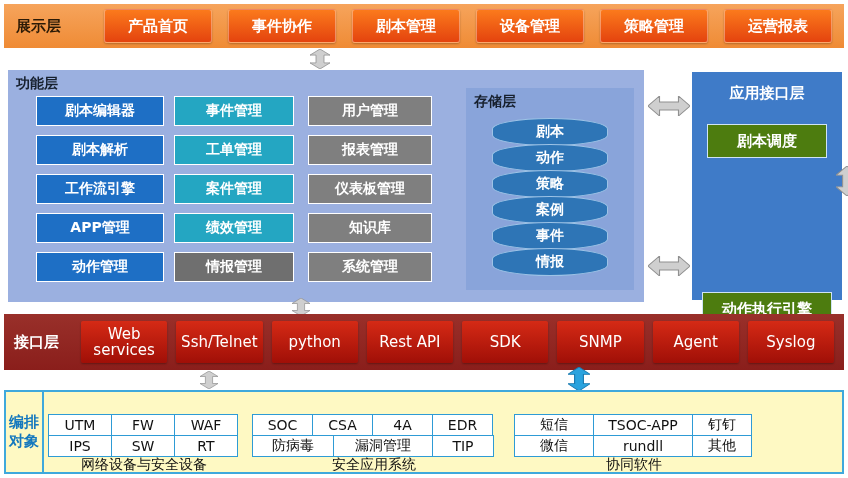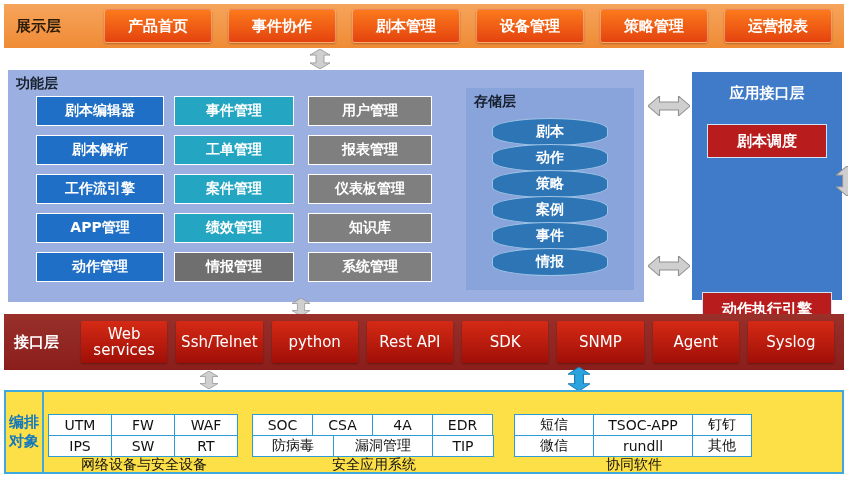--- a/index.html
+++ b/index.html
@@ -34,36 +34,36 @@
   .cyl-stack { position:absolute; left:26px; top:30px; width:116px; }
   .cyl { height:28px; margin-top:-2px; background:#2E75B6; border:1px solid #9DC3E6;
     border-radius:50% / 11px; display:flex; align-items:center; justify-content:center;
     color:#fff; font-size:14px; font-weight:bold; }
   .cyl:first-child { margin-top:0; }
 
   
   .appif-panel { position:absolute; left:692px; top:72px; width:150px; height:228px; background:#3F7BC8; }
   .appif-title { position:absolute; left:0; top:12px; width:100%; text-align:center;
     color:#fff; font-size:15px; font-weight:bold; }
-  .appif-btn { position:absolute; height:34px; background:#b91c1c; border:1px solid #CFE4F5;
+  .appif-btn { position:absolute; height:34px; background:#4d7c0f; border:1px solid #CFE4F5;
     display:flex; align-items:center; justify-content:center; color:#fff; font-size:15px; font-weight:bold; }
   .appif-btn.b1 { left:15px; top:52px; width:120px; }
   .appif-btn.b2 { left:10px; top:180px; width:130px;margin-top:40px; }
 
   
   .if-bar { position:absolute; left:4px; top:314px; width:840px; height:56px;
     background:linear-gradient(180deg,#99302A,#8A1E1B); display:flex; align-items:center; padding:0 10px; }
   .if-label { width:58px; font-size:15px; font-weight:bold; color:#fff; }
   .if-btn { flex:1; height:42px; margin-left:9px; display:flex; align-items:center; justify-content:center;
     text-align:center; line-height:1.1; background:linear-gradient(180deg,#D52A15,#A00F07);
     color:#fff; font-size:15px; border-radius:2px; box-shadow:0 1px 2px rgba(0,0,0,.3); }
 
   
   .orch-panel { position:absolute; left:4px; top:390px; width:840px; height:84px;
-    background:#fde047; border:2px solid #3FA9DC; }
+    background:#fef9c3; border:2px solid #3FA9DC; }
   .orch-label { position:absolute; left:0; top:0; width:38px; height:80px;
     border-right:2px solid #3FA9DC; display:flex; align-items:center; justify-content:center;
     color:#1478BE; font-size:15px; font-weight:bold; text-align:center; padding:0 3px; line-height:1.3; }
   .obj-group { position:absolute; top:6px; }
   .obj-row { display:flex; }
   .obj-cell { height:22px; display:flex; align-items:center; justify-content:center;
     border:1px solid #2E9BD5; margin-left:-1px; margin-top:-1px; font-size:14px; color:#111; background:#fff; }
   .obj-cell:first-child { margin-left:0; }
   .obj-row:first-child .obj-cell { margin-top:16px; }
   .obj-caption { position:absolute; top:58px; width:100%; text-align:center; font-size:14px; color:#111; }

